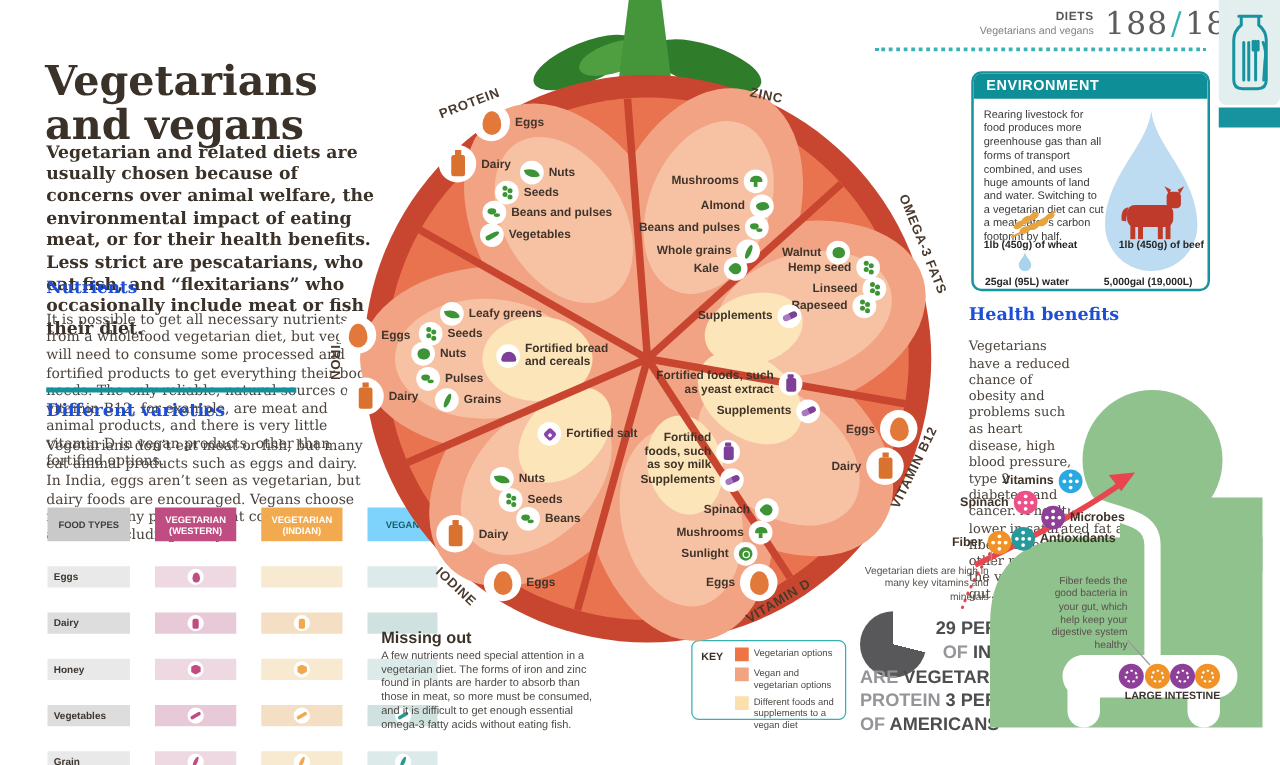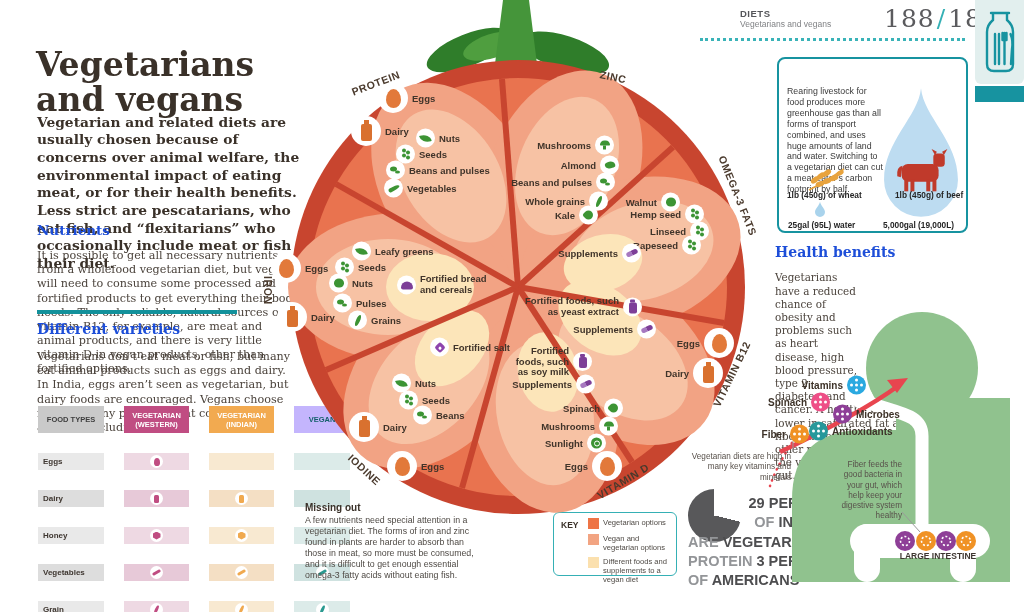--- a/index.html
+++ b/index.html
@@ -12,21 +12,21 @@
   .intro{left:37px;top:100px;width:276px;font-size:13.8px;line-height:1.28;font-weight:bold;color:#3a3129}
   .h2{font-weight:bold;color:#1d4ed8;font-size:13.5px}
   .nutrients-h{left:37px;top:222px}
   .nutrients-b{left:37px;top:238px;width:264px;font-size:11.2px;line-height:1.26;color:#4b433c}
   .divider{left:37px;top:310px;width:200px;height:4px;background:#12919b}
   .varieties-h{left:37px;top:321px;font-size:14px}
   .varieties-b{left:37px;top:339px;width:258px;font-size:11.2px;line-height:1.26;color:#4b433c}
   
   .ft{left:38px;top:406px;width:258px;display:grid;grid-template-columns:66px 65px 65px 56px;gap:20px}
   .ft .h{height:27px;font-size:7.5px;font-weight:bold;display:flex;align-items:center;justify-content:center;text-align:center;line-height:1.2}
-  .h0{background:#c9c9c9;color:#3e3e3e}.h1{background:#c04d82;color:#fff}.h2c{background:#f2aa50;color:#fff}.h3{background:#c4b5fd;color:#14606a}
+  .h0{background:#c9c9c9;color:#3e3e3e}.h1{background:#c04d82;color:#fff}.h2c{background:#f2aa50;color:#fff}.h3{background:#7dd3fc;color:#14606a}
   .ft .c{height:17px;display:flex;align-items:center;justify-content:center}
   .ft .lab{justify-content:flex-start;font-size:8px;font-weight:bold;color:#3e3630;padding-left:5px;background:#e9e9e9}
   .ft .odd.lab{background:#dddddd}
   .cell-w{background:#eed9e3}.odd.cell-w{background:#e7c9d8}
   .cell-i{background:#f8e9d1}.odd.cell-i{background:#f4dfc4}
   .cell-v{background:#dcebe9}.odd.cell-v{background:#cfe2e0}
   .tc{width:13px;height:13px;background:#fff;border-radius:50%;display:flex;align-items:center;justify-content:center}
   .vw{--c:#c04d82}.vi{--c:#f0a94f}.vv{--c:#2a9a90}
   .g2-egg{width:6px;height:8px;border-radius:50%/58% 58% 42% 42%;background:var(--c)}
   .g2-bottle{width:5px;height:8px;border-radius:1.5px;background:var(--c)}
@@ -61,21 +61,21 @@
   .g-pill{width:12px;height:5px;border-radius:3px;background:linear-gradient(90deg,#a779c0 50%,#7d3f98 50%);transform:rotate(-25deg)}
   .g-jar{width:8px;height:11px;background:#7d3f98;border-radius:2px;position:relative;margin-top:2px}
   .g-jar::before{content:"";position:absolute;top:-3px;left:1.5px;width:5px;height:2.5px;background:#7d3f98;border-radius:1px}
   .g-salt{width:8px;height:8px;background:#8e44ad;border-radius:2px;transform:rotate(45deg);position:relative}
   .g-salt::after{content:"";position:absolute;inset:2.5px;background:#fff;border-radius:50%}
   .g-bread{width:12px;height:8px;background:#7d3f98;border-radius:6px 6px 2px 2px}
   .g-walnut{width:10px;height:9px;background:#3c9434;border-radius:50% 50% 45% 45%}
   .g-almond{width:10px;height:7px;background:#3c9434;border-radius:60% 100% 40% 100%;transform:rotate(-20deg)}
   .seg{position:absolute;font-size:10.5px;font-weight:bold;color:#4a3a2d;letter-spacing:.6px;transform-origin:left center;white-space:nowrap;z-index:3}
   
-  .hdr-block{left:740px;top:8px;width:175px;}
+  .hdr-block{left:700px;top:8px;width:175px;text-align:right}
   .hdr-section{font-size:9.5px;font-weight:bold;color:#55565a;letter-spacing:.5px}
   .hdr-sub{font-size:8.5px;color:#808285}
   .pagenum{left:884px;top:4px;font-size:25px;color:#5b5b5e;letter-spacing:1px;font-family:"DejaVu Serif",serif}
   .pagenum .sl{color:#35b0b5;padding:0 2px}
   .dotline{left:700px;top:38px;width:265px;border-top:3px dotted #3ab3b8}
   .tab{left:975px;top:0;width:49px;height:84px;background:#e2efee;border-radius:0 0 6px 6px;display:flex;align-items:center;justify-content:center}
   .tabbar{left:975px;top:86px;width:49px;height:16px;background:#1793a0}
   
   .env{left:777px;top:57px;width:191px;height:176px;border:2px solid #1793a0;border-radius:8px;background:#fff;box-sizing:border-box;overflow:hidden}
   .env-h{background:#0e8e96;color:#fff;font-weight:bold;font-size:11.5px;letter-spacing:.5px;padding:4px 0 4px 10px}
@@ -88,21 +88,21 @@
   .hb-float{float:right;width:132px;height:72px;margin:50px 0 0 4px}
   
   .bub-item{position:absolute;display:flex;align-items:center;gap:4px;transform:translateY(-50%);white-space:nowrap;z-index:3}
   .bub-item .lbl{font-size:10px;font-weight:bold;color:#3d3228}
   .bub{width:19px;height:19px;border-radius:50%;position:relative;flex:0 0 auto}
   .bub::after{content:"";position:absolute;left:50%;top:50%;width:3px;height:3px;margin:-1.5px;border-radius:50%;background:#fff;box-shadow:0 -5px 0 #fff,0 5px 0 #fff,-5px 0 0 #fff,5px 0 0 #fff}
   .anno{position:absolute;font-size:8.2px;line-height:1.25;color:#58514b;text-align:right;z-index:3}
   .intestine-lab{left:893px;top:552px;width:90px;text-align:center;font-size:8.5px;font-weight:bold;color:#3e3630;line-height:1.15;z-index:3}
   
   .missing{left:305px;top:502px;width:180px}
-  .missing-h{font-size:10px;font-weight:bold;color:#3a3129}
+  .missing-h{font-size:13px;font-weight:bold;color:#3a3129}
   .missing-b{margin-top:2px;font-size:8.8px;line-height:1.24;color:#4f4a45}
   .keybox{left:553px;top:512px;width:124px;height:64px;border:1.5px solid #35b0b5;border-radius:6px;background:#fff;box-sizing:border-box;padding:5px 4px 0 6px}
   .key-title{position:absolute;left:7px;top:7px;font-size:8.5px;font-weight:bold;color:#3a3129}
   .key-row{display:flex;align-items:flex-start;gap:4px;margin:0 0 5px 28px}
   .key-sw{width:11px;height:11px;flex:0 0 auto}
   .key-lb{font-size:7.6px;line-height:1.2;color:#4f4a45}
   .pie{left:688px;top:489px;width:53px;height:53px;border-radius:50%;background:conic-gradient(#fff 0 104deg,#58585a 104deg 360deg)}
   .statA{left:740px;top:496px;width:98px;text-align:right}
   .statB{left:688px;top:535px;width:160px}
   .stat-l{font-size:14.5px;font-weight:bold;line-height:1.1;color:#4d4d4f;margin-bottom:3px}
@@ -612,20 +612,21 @@
     <span class="lbl">Grains</span>
   </div>
 <div class="t-item" style="left:397px;top:285px">
     <span class="ic sm">
       <span class="g-bread"></span>
     </span>
     <span class="lbl lblw w80">Fortified bread and cereals</span>
   </div>
 
 <div class="abs env">
+  <div class="env-h">ENVIRONMENT</div>
   <p class="env-p">Rearing livestock for food produces more greenhouse gas than all forms of transport combined, and uses huge amounts of land and water. Switching to a vegetarian diet can cut a meat eater’s carbon footprint by half.</p>
   <div class="abs" style="left:27px;top:106px">
     <svg width="42" height="26" viewBox="0 0 42 26">
       <path d="M3,25 Q19,17 38,4" stroke="#e8a33d" stroke-width="1.6" fill="none"></path>
       <g fill="#e8a33d">
         <ellipse cx="9" cy="15" rx="4.6" ry="2.7" transform="rotate(-35 9 15)"></ellipse>
         <ellipse cx="15" cy="11" rx="4.6" ry="2.7" transform="rotate(-35 15 11)"></ellipse>
         <ellipse cx="21" cy="8" rx="4.6" ry="2.7" transform="rotate(-35 21 8)"></ellipse>
         <ellipse cx="14" cy="19" rx="4.6" ry="2.7" transform="rotate(-20 14 19)"></ellipse>
         <ellipse cx="21" cy="16" rx="4.6" ry="2.7" transform="rotate(-20 21 16)"></ellipse>

